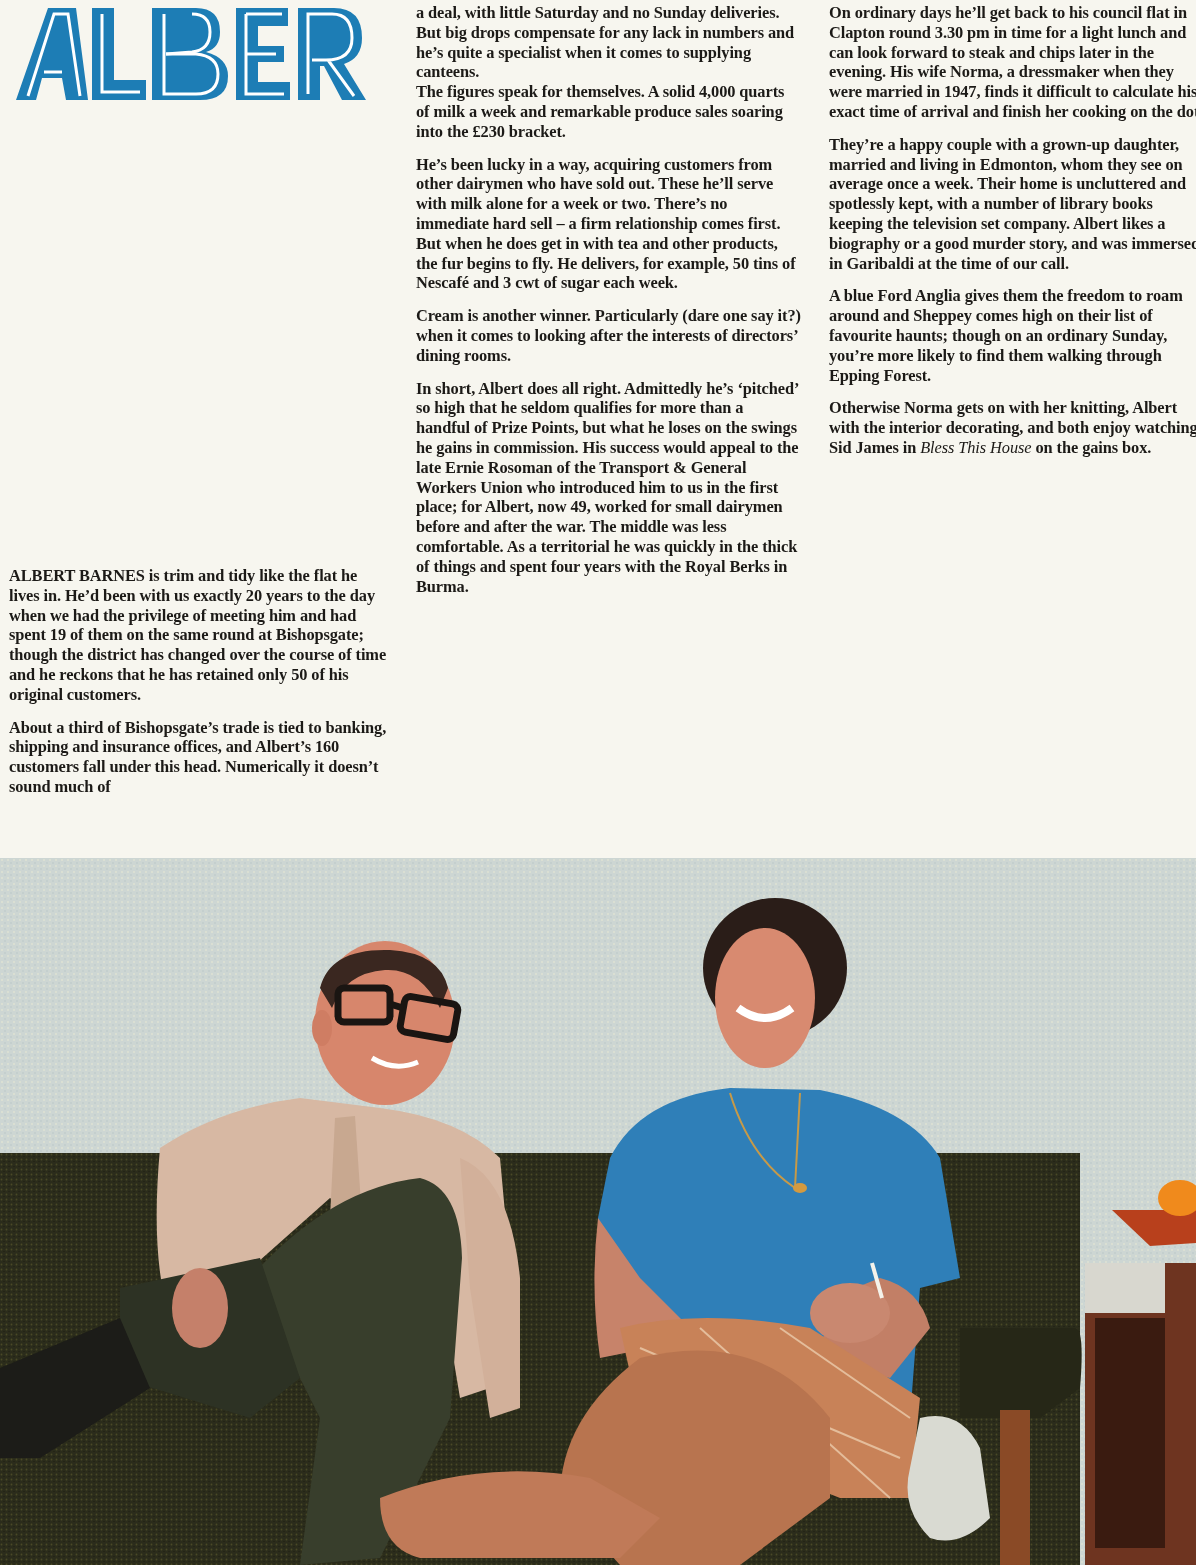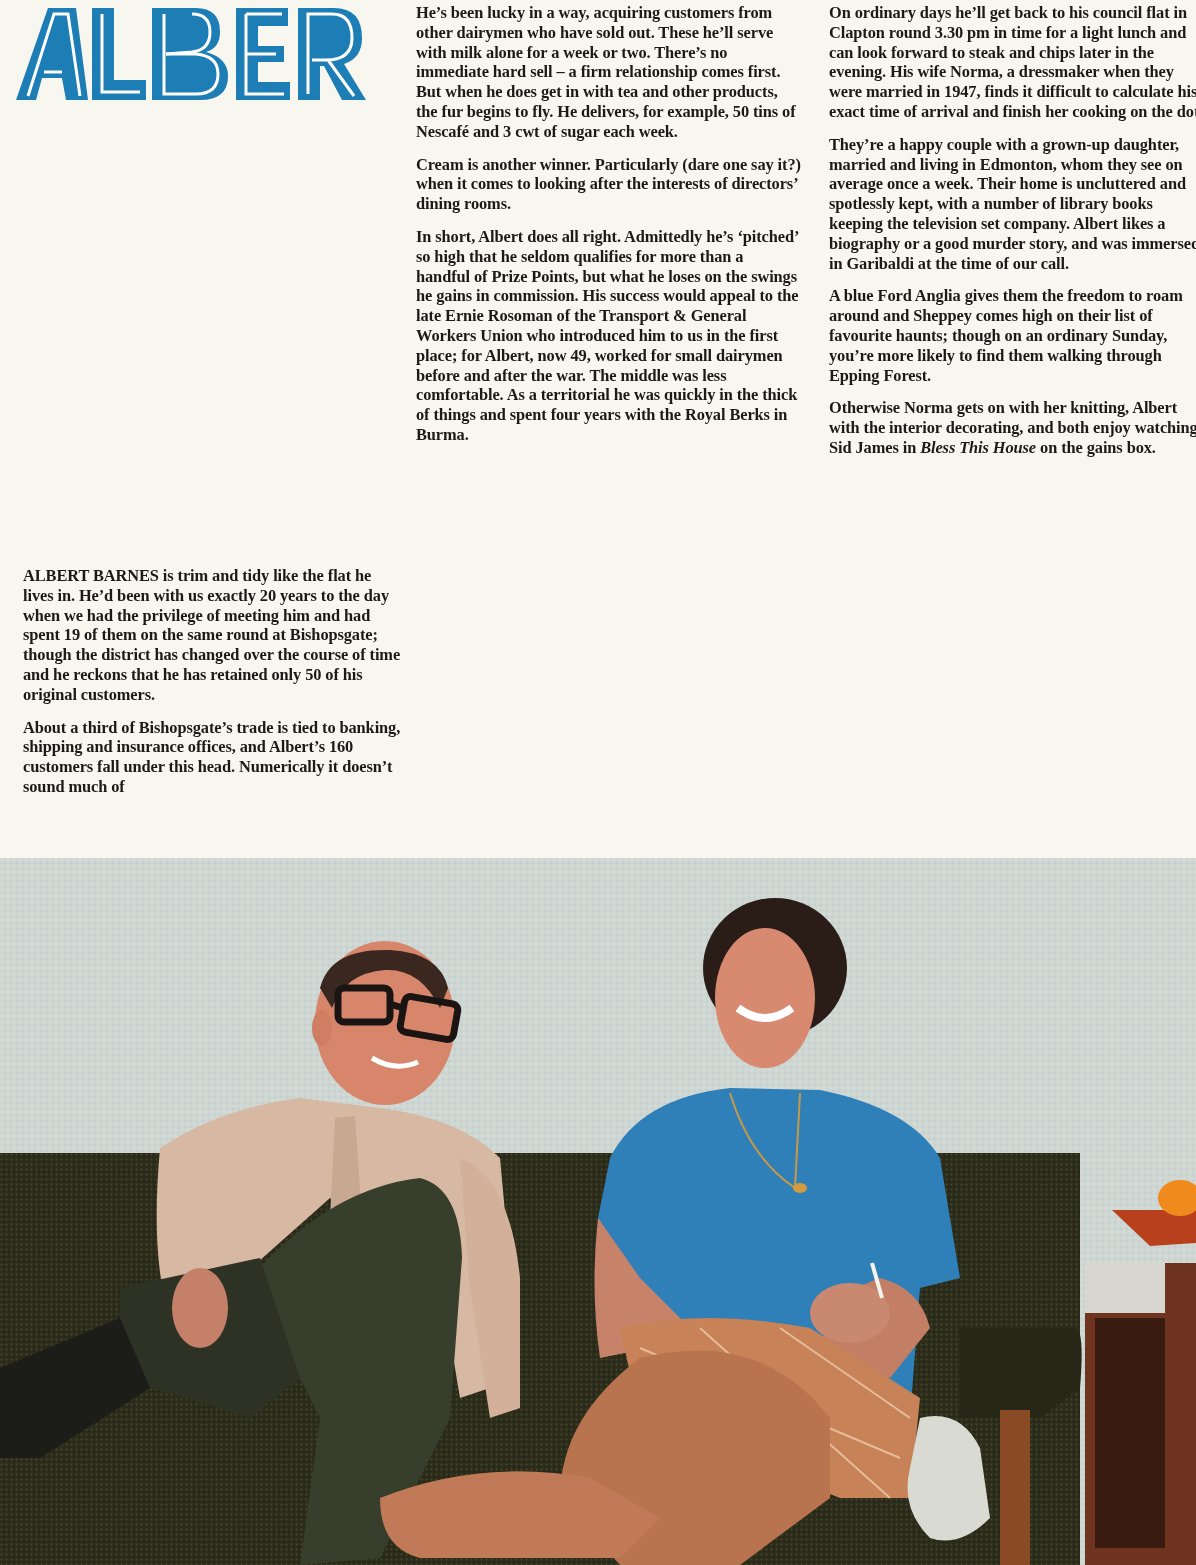--- a/index.html
+++ b/index.html
@@ -16,25 +16,25 @@
   }
   .col {
     position: absolute;
     font-size: 16.4px;
     line-height: 19.8px;
     letter-spacing: -0.1px;
     font-weight: bold;
     -webkit-font-smoothing: antialiased;
   }
   .col p { margin: 0 0 13px 0; }
-  .col-left { left: 23px; top: 566px; width: 380px; }
+  .col-left { left: 9px; top: 566px; width: 380px; }
   .col-mid { left: 416px; top: 3px; width: 385px; }
   .col-right { left: 829px; top: 3px; width: 380px; }
   .col-right p, .col-mid p { white-space: normal; }
-  em { font-style: italic; font-weight: bold; }
+  em { font-style: italic; font-weight: normal; }
   .photo {
     position: absolute; left: 0; top: 858px; width: 1196px; height: 707px; overflow: hidden;
     background: #cdd6d3;
   }
   .photo svg { display: block; }
 </style>
 </head>
 <body>
 
 <div class="page">
@@ -66,20 +66,22 @@
       </g>
     </svg>
   </div>
 
   <div class="col col-left">
     <p><span>ALBERT BARNES</span><span> is trim and tidy like the flat he lives in. He’d been with us exactly 20 years to the day when we had the privilege of meeting him and had spent 19 of them on the same round at Bishopsgate; though the district has changed over the course of time and he reckons that he has retained only 50 of his original customers.</span></p>
     <p>About a third of Bishopsgate’s trade is tied to banking, shipping and insurance offices, and Albert’s 160 customers fall under this head. Numerically it doesn’t sound much of</p>
   </div>
 
   <div class="col col-mid">
+    <p style="margin-bottom:0">a deal, with little Saturday and no Sunday deliveries. But big drops compensate for any lack in numbers and he’s quite a specialist when it comes to supplying canteens.</p>
+    <p>The figures speak for themselves. A solid 4,000 quarts of milk a week and remarkable produce sales soaring into the £230 bracket.</p>
     <p>He’s been lucky in a way, acquiring customers from other dairymen who have sold out. These he’ll serve with milk alone for a week or two. There’s no immediate hard sell – a firm relationship comes first. But when he does get in with tea and other products, the fur begins to fly. He delivers, for example, 50 tins of Nescafé and 3 cwt of sugar each week.</p>
     <p>Cream is another winner. Particularly (dare one say it?) when it comes to looking after the interests of directors’ dining rooms.</p>
     <p>In short, Albert does all right. Admittedly he’s ‘pitched’ so high that he seldom qualifies for more than a handful of Prize Points, but what he loses on the swings he gains in commission. His success would appeal to the late Ernie Rosoman of the Transport &amp; General Workers Union who introduced him to us in the first place; for Albert, now 49, worked for small dairymen before and after the war. The middle was less comfortable. As a territorial he was quickly in the thick of things and spent four years with the Royal Berks in Burma.</p>
   </div>
 
   <div class="col col-right">
     <p>On ordinary days he’ll get back to his council flat in Clapton round 3.30 pm in time for a light lunch and can look forward to steak and chips later in the evening. His wife Norma, a dressmaker when they were married in 1947, finds it difficult to calculate his exact time of arrival and finish her cooking on the dot.</p>
     <p>They’re a happy couple with a grown-up daughter, married and living in Edmonton, whom they see on average once a week. Their home is uncluttered and spotlessly kept, with a number of library books keeping the television set company. Albert likes a biography or a good murder story, and was immersed in Garibaldi at the time of our call.</p>
     <p>A blue Ford Anglia gives them the freedom to roam around and Sheppey comes high on their list of favourite haunts; though on an ordinary Sunday, you’re more likely to find them walking through Epping Forest.</p>
     <p><span>Otherwise Norma gets on with her knitting, Albert with the interior decorating, and both enjoy watching Sid James in </span><em>Bless This House</em><span> on the gains box.</span></p>

